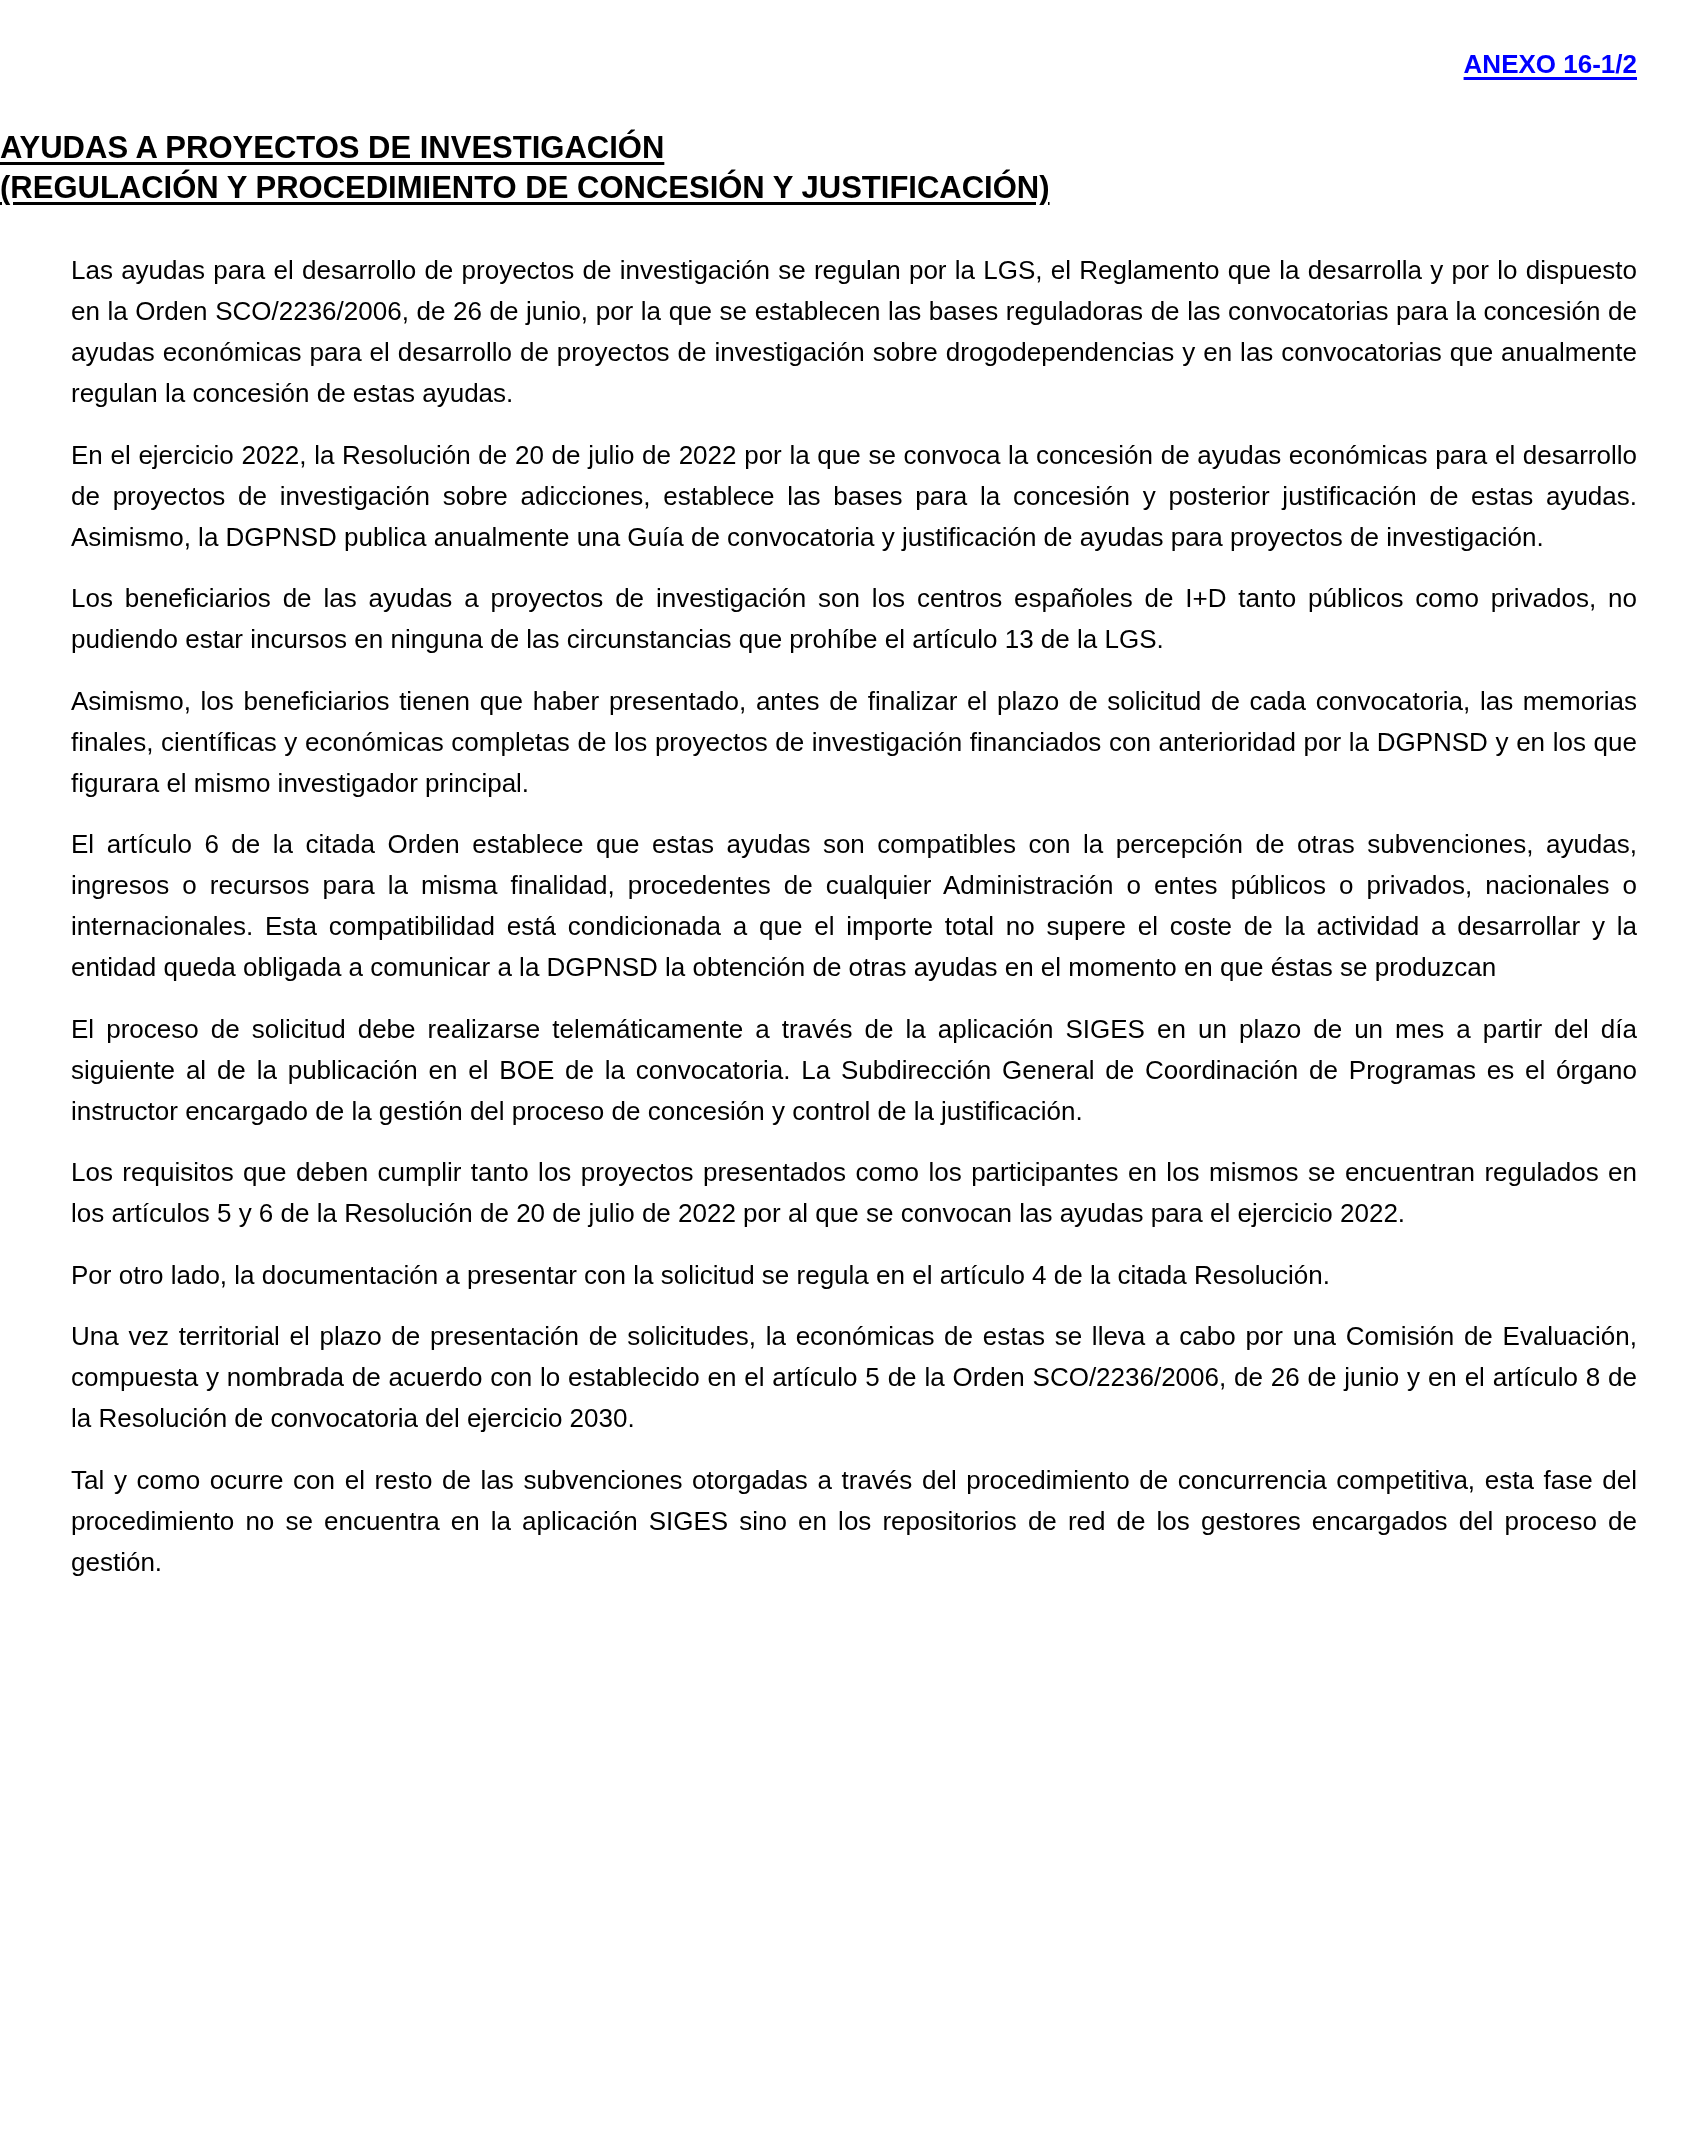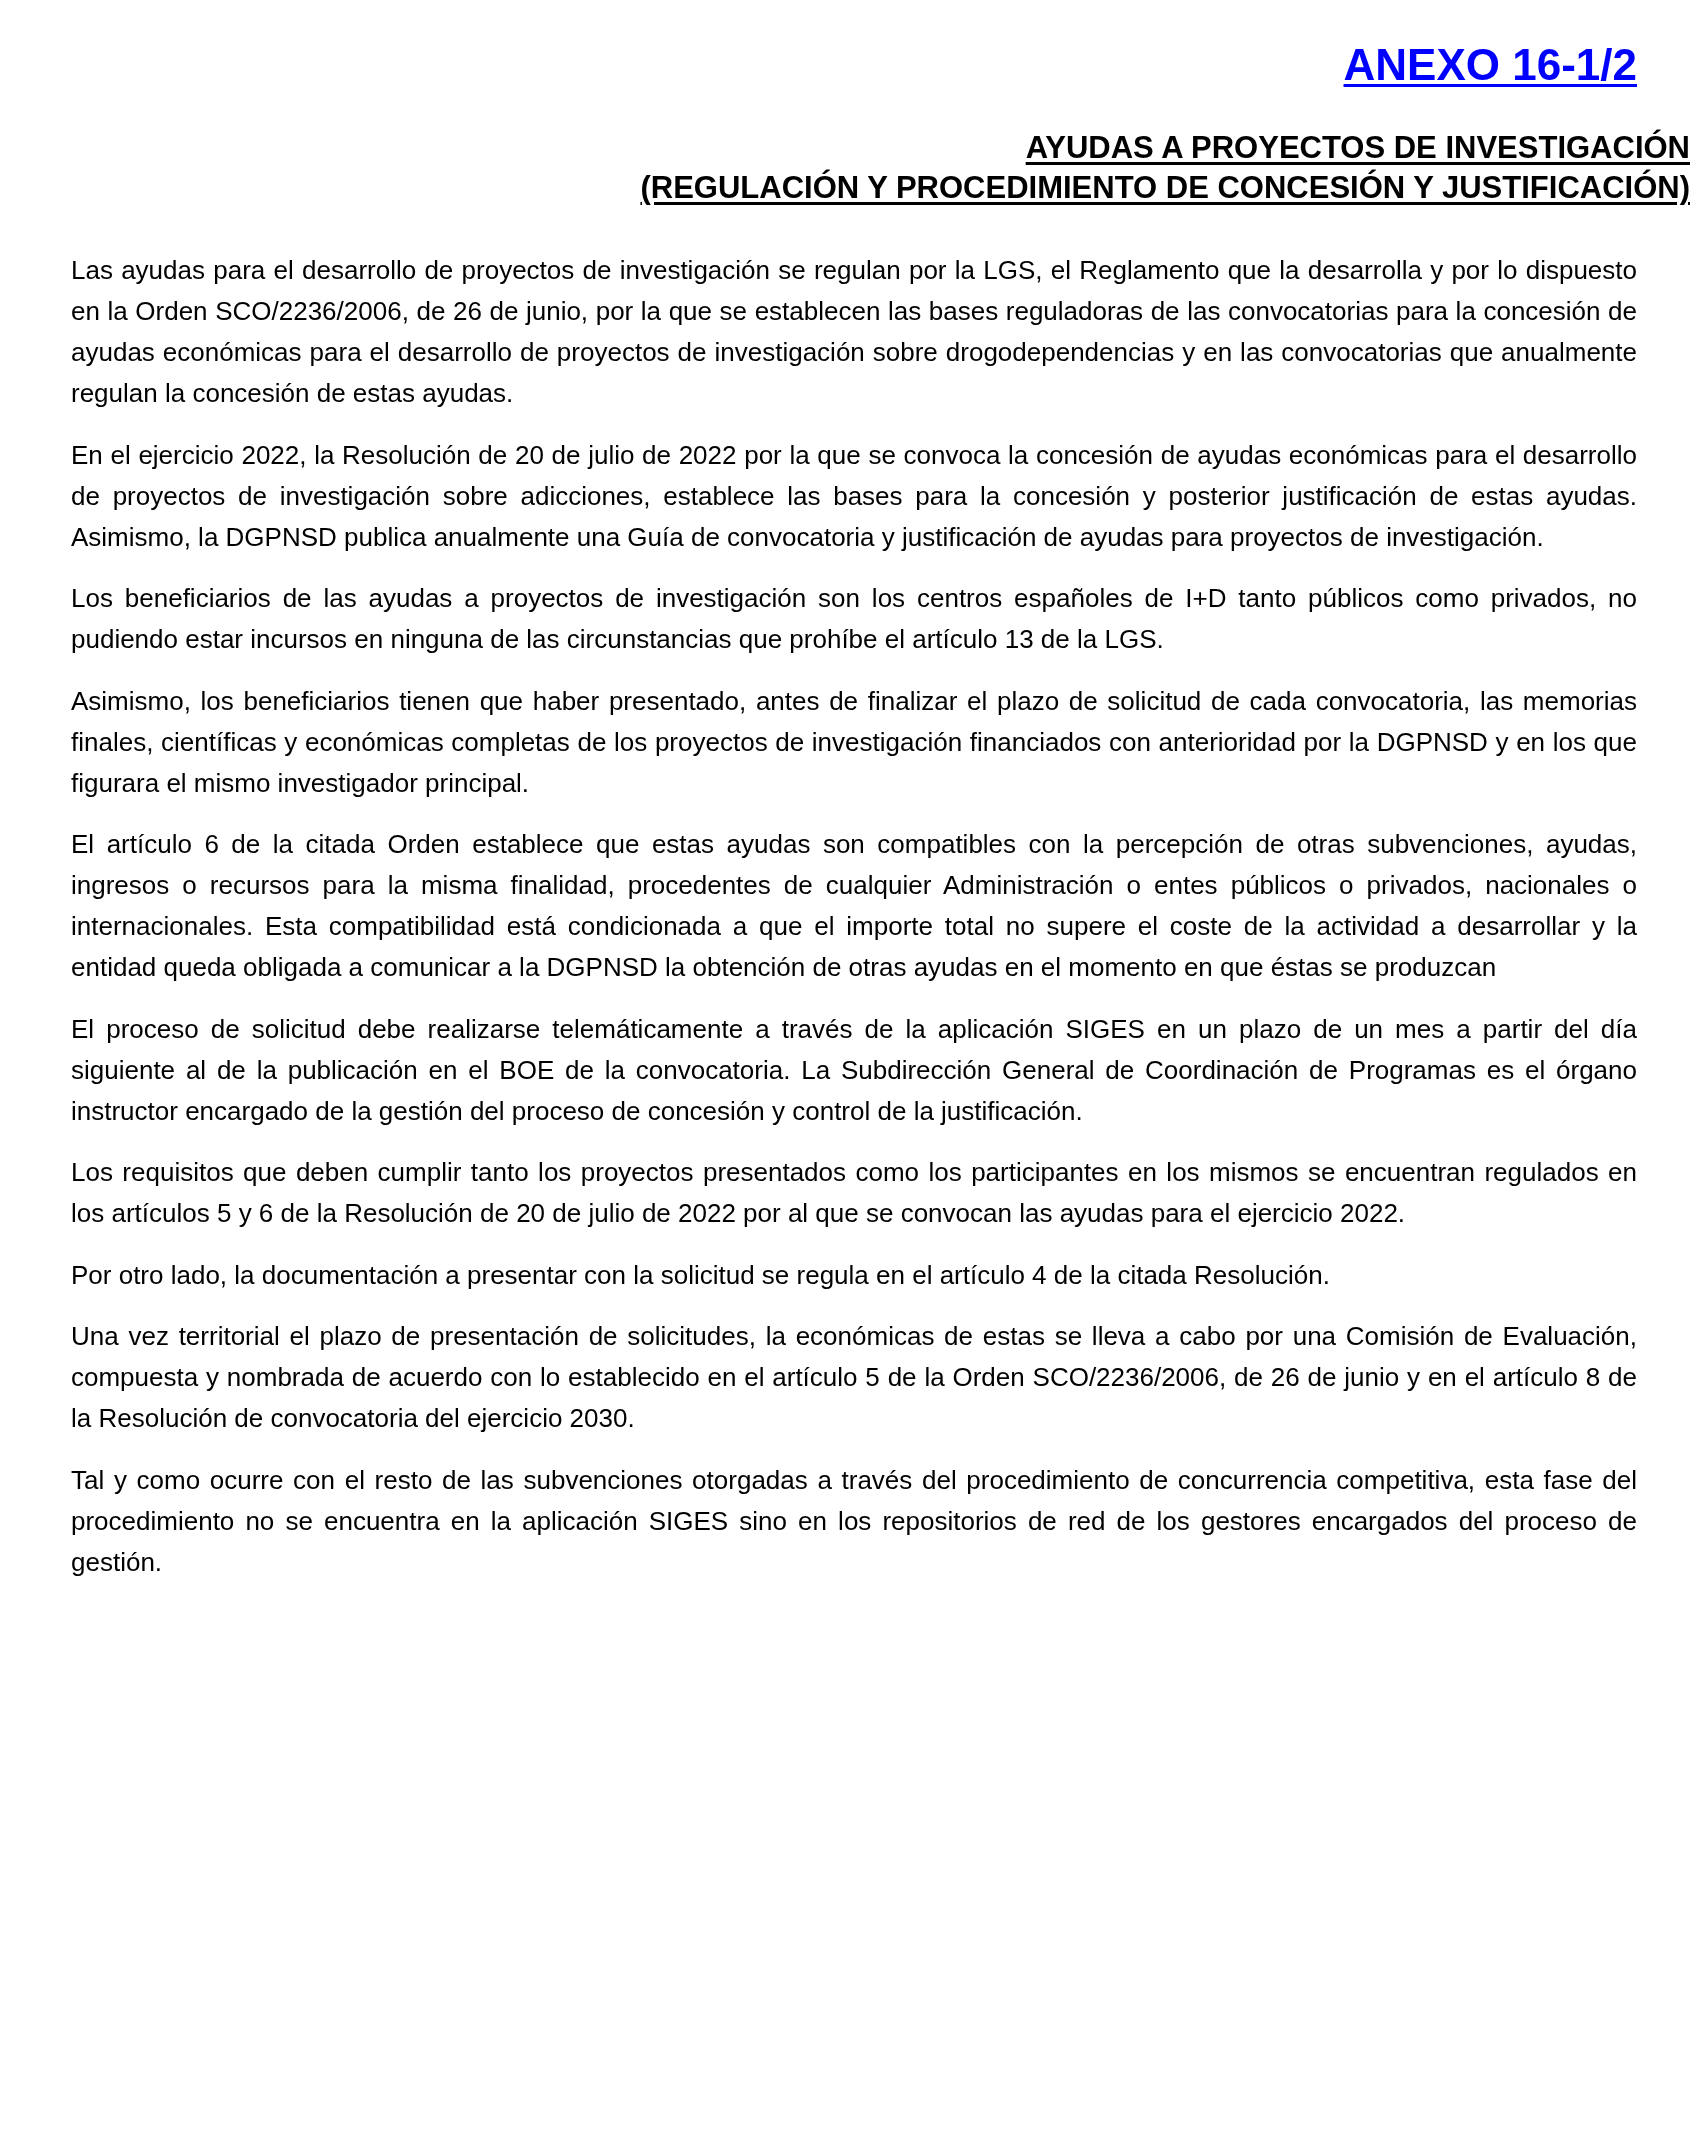--- a/index.html
+++ b/index.html
@@ -12,35 +12,35 @@
     height: 2151px;
     position: relative;
     overflow: hidden;
     font-family: "Liberation Sans", sans-serif;
     color: #000000;
   }
   .annex {
     position: absolute;
     top: 45px;
     right: 72px;
-    font-size: 44px;
+    font-size: 26px;
     font-weight: bold;
     color: #0000ff;
     text-decoration: underline;
     text-decoration-thickness: 3.2px;
     text-underline-offset: 4px;
     line-height: 39px;
     cursor: pointer;
   }
   .title-block {
     position: absolute;
     top: 128px;
     left: 0;
     width: 1690px;
-    text-align: right;
+    text-align: left;
     font-weight: bold;
     font-size: 31px;
     line-height: 40px;
   }
   .title-block div {
     text-decoration: underline;
     text-decoration-thickness: 3.2px;
     text-underline-offset: 4px;
   }
   .content {

